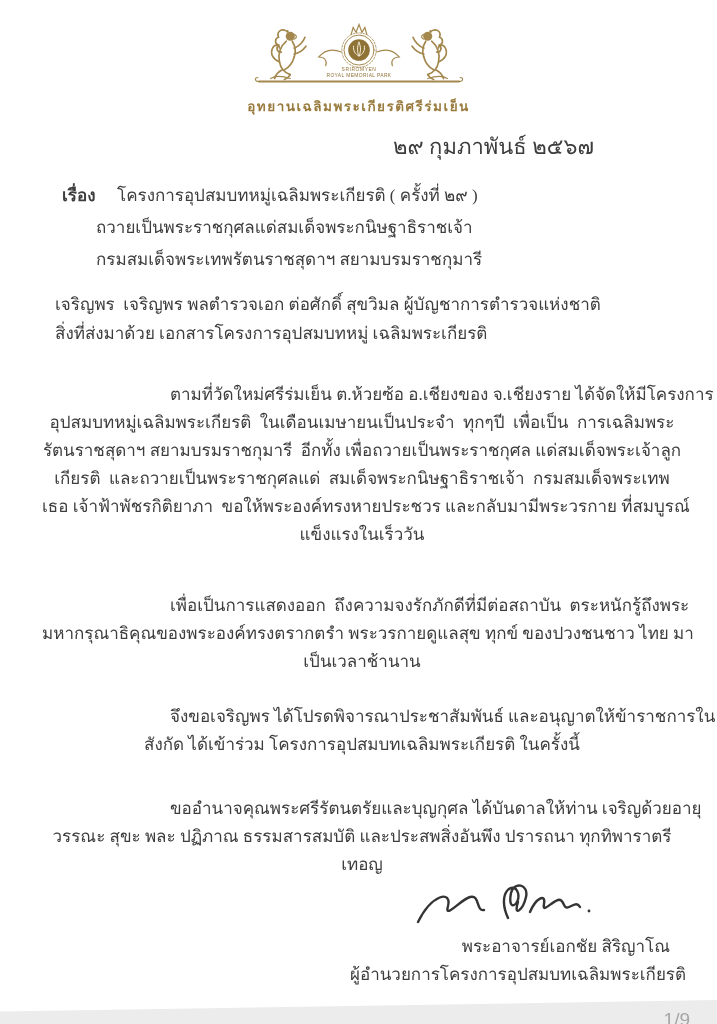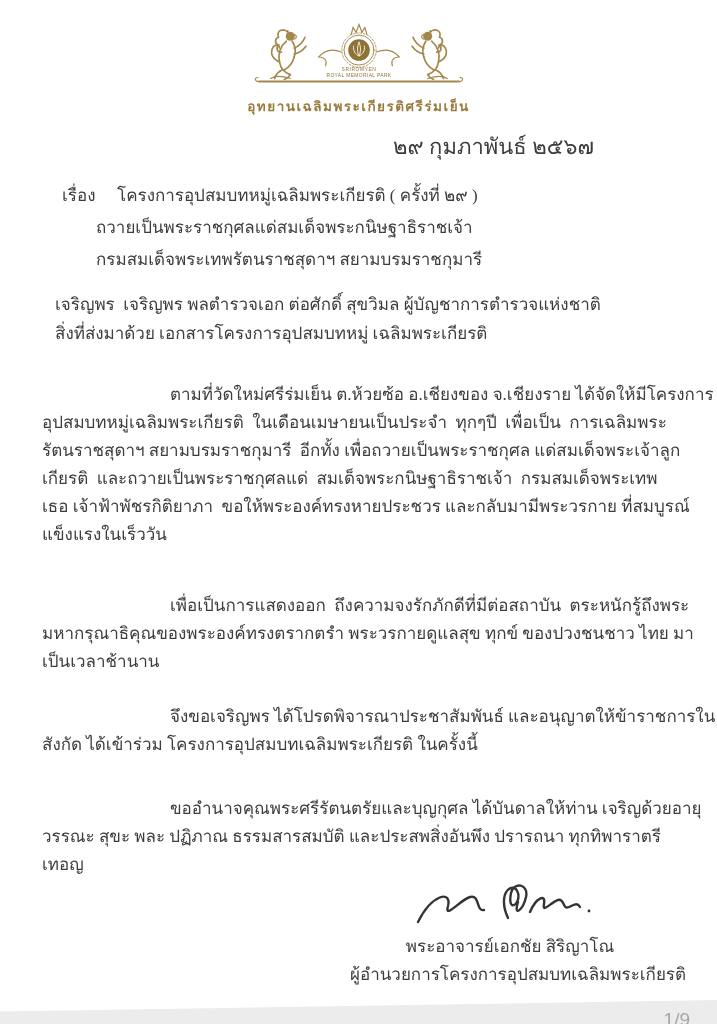--- a/index.html
+++ b/index.html
@@ -16,35 +16,35 @@
   .emblem-caption{
     margin-top:7px;
     font-size:13.5px;letter-spacing:1.5px;font-weight:bold;
     color:#9a7b3e;
   }
   
   .tline{white-space:pre;font-size:17px;line-height:28px;}
   .date-line{position:absolute;left:393px;top:133px;font-size:22px;}
   .subject{position:absolute;left:62px;top:180px;}
   .subject .row{display:flex;}
-  .subject .lbl{width:55px;font-size:17px;line-height:32px;}
+  .subject .lbl{width:55px;font-size:17px;line-height:32px;font-weight:bold;}
   .subject .tline{line-height:32px;}
   .subject .cont{margin-left:34px;}
   .salutation{position:absolute;left:55px;top:290px;}
   .salutation .tline{line-height:29px;}
   .para{position:absolute;left:42px;width:640px;}
-  .para .tline{line-height:28px;}
+  .para .tline{line-height:28px;text-align:center;}
   .ind{padding-left:128px;}
   .p1{top:381px;}
   .p2{top:592px;}
   .p3{top:703px;}
   .p4{top:795px;}
   
   .sig-img{position:absolute;left:408px;top:880px;}
-  .sig-block{position:absolute;left:350px;top:933px;width:320px;text-align:center;}
+  .sig-block{position:absolute;left:350px;top:933px;width:320px;text-align:right;}
   .sig-block .tline{line-height:28px;white-space:nowrap;}
   
   .page-num{
     position:absolute;right:27px;bottom:-7px;
     font-size:19px;color:#a6a6a6;
     font-family:"Liberation Sans","DejaVu Sans",sans-serif;
   }
   .scan-edge{
     position:absolute;left:0;right:0;bottom:0;height:26px;
     background:#ececec;

